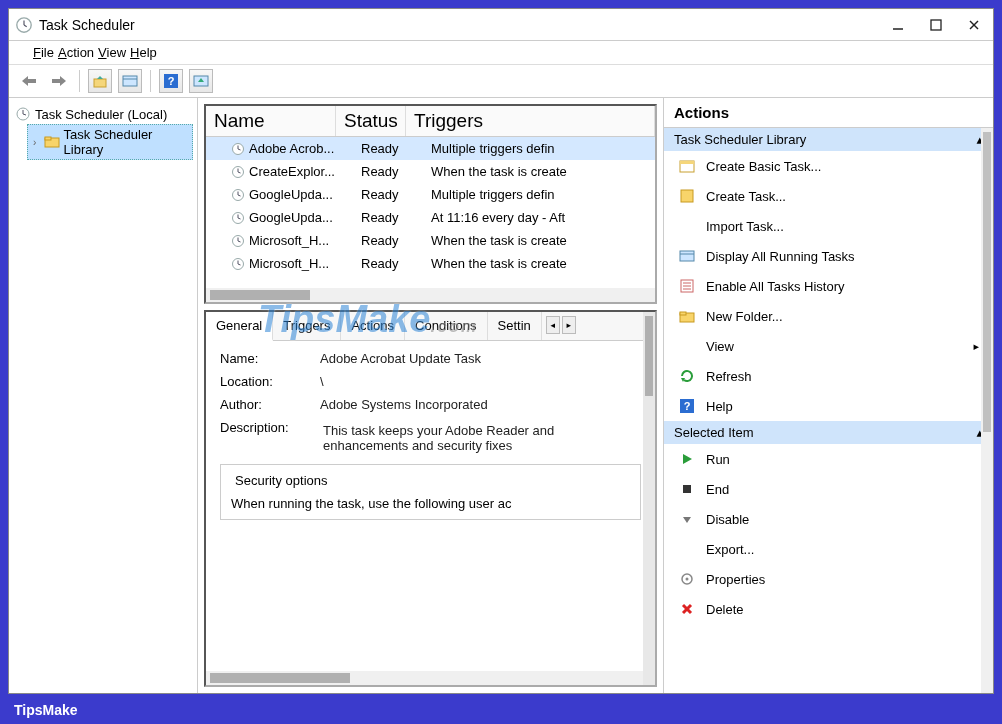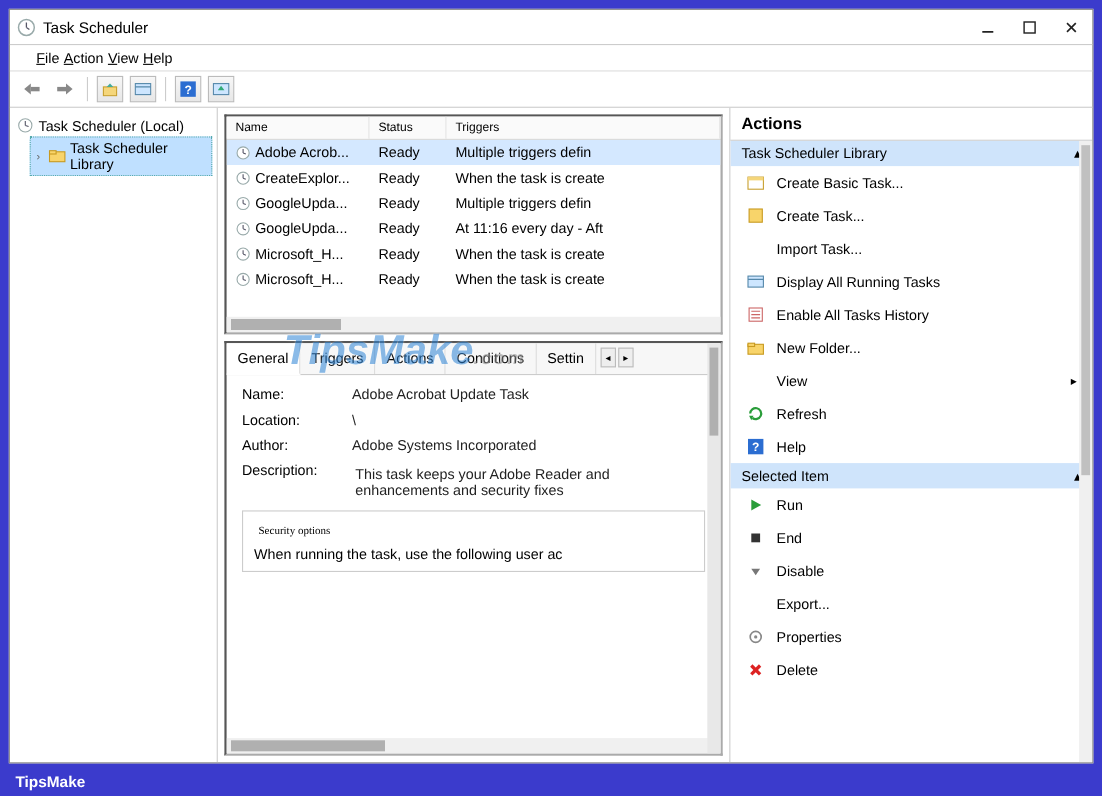--- a/index.html
+++ b/index.html
@@ -25,47 +25,47 @@
   .treepane { width: 189px; border-right: 1px solid #ccc; padding: 6px 4px; overflow: hidden; }
   .treerow { display: flex; align-items: center; gap: 4px; padding: 2px 2px; cursor: pointer; }
   .treerow.sel { background: #bfe0ff; border: 1px dotted #5aa; }
   .treerow.indent { margin-left: 14px; }
   .expander { width: 10px; text-align: center; color: #666; font-size: 10px; }
   .treeicon { width: 16px; height: 16px; }
   
   .middle { flex: 1; display: flex; flex-direction: column; padding: 6px; gap: 6px; overflow: hidden; }
   .listbox { border: 2px inset #aaa; background: #fff; display: flex; flex-direction: column; height: 200px; }
   .listhdr { display: flex; border-bottom: 1px solid #ccc; position: relative; }
-  .colh { padding: 4px 8px; border-right: 1px solid #ddd; background: #fafafa; font-size: 11px; }
+  .colh { padding: 4px 8px; border-right: 1px solid #ddd; background: #fafafa; font-size: 19px; }
   .col-name { width: 130px; }
   .col-status { width: 70px; }
   .col-trig { flex: 1; }
   .listrows { overflow: hidden; flex: 1; }
-  .lrow { display: flex; padding: 2px 0; align-items: center; }
+  .lrow { display: flex; padding: 2px 17px; align-items: center; }
   .lrow.sel { background: #d4e8ff; }
   .lcell { padding: 2px 8px; white-space: nowrap; overflow: hidden; text-overflow: ellipsis; }
   .lcell.name { width: 130px; display: flex; align-items: center; gap: 4px; }
   .lcell.status { width: 70px; }
   .lcell.trig { flex: 1; }
   .hscroll { height: 14px; background: #f0f0f0; }
   .hscroll .thumb { width: 100px; height: 10px; background: #b0b0b0; margin: 2px 4px; }
   
   .details { border: 2px inset #aaa; flex: 1; display: flex; flex-direction: column; overflow: hidden; position: relative; }
   .tabs { display: flex; border-bottom: 1px solid #ccc; background: #f7f7f7; }
   .tab { padding: 6px 10px; font-size: 13px; cursor: pointer; border-right: 1px solid #ddd; }
   .tab.active { background: #fff; border-bottom: 2px solid #fff; margin-bottom: -1px; }
   .tabscroll { padding: 4px; display: flex; gap: 2px; }
   .arrowbtn { border: 1px solid #bbb; width: 14px; height: 18px; font-size: 9px; display:flex; align-items:center; justify-content:center; background:#eee; }
   .detbody { padding: 10px 14px; font-size: 13px; overflow: hidden; flex:1; }
   .detrow { display: flex; margin-bottom: 8px; }
   .detlabel { width: 100px; }
   .detval { flex: 1; color: #222; }
   .desctext { border: 1px solid transparent; padding: 2px; }
   .fieldset { border: 1px solid #ccc; padding: 8px 10px; margin-top: 6px; }
-  .fieldset .legend { margin-top: -16px; background: #fff; display: inline-block; padding: 0 4px; font-size: 10px; font-family: Liberation Serif, serif; }
+  .fieldset .legend { margin-top: -16px; background: #fff; display: inline-block; padding: 0 4px; font-size: 13px; }
   
   .actions { width: 330px; border-left: 1px solid #ccc; display: flex; flex-direction: column; }
   .actions-title { font-weight: 600; padding: 6px 10px; border-bottom: 1px solid #ccc; font-size: 15px; }
   .actions-body { flex: 1; overflow-y: hidden; position: relative; }
   .actions-scroll { position: absolute; right: 0; top: 0; bottom: 0; width: 12px; background: #f0f0f0; }
   .actions-scroll .vthumb { position: absolute; top: 4px; width: 8px; left: 2px; height: 300px; background: #c0c0c0; }
   .asec { background: #cfe4fb; padding: 4px 10px; display: flex; justify-content: space-between; align-items: center; font-size: 13px; }
   .aitem { display: flex; align-items: center; gap: 10px; padding: 6px 14px; cursor: pointer; }
   .aicon { width: 18px; height: 18px; display: flex; align-items: center; justify-content: center; }
   .submenu-arrow { margin-left: auto; font-size: 11px; }

